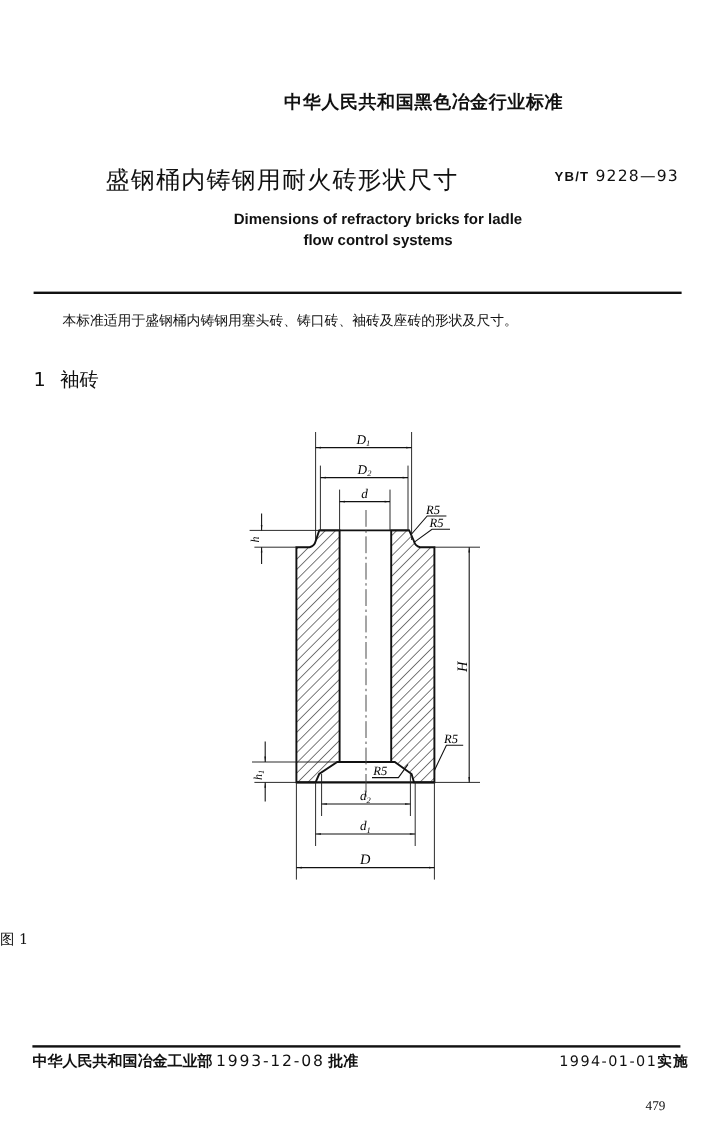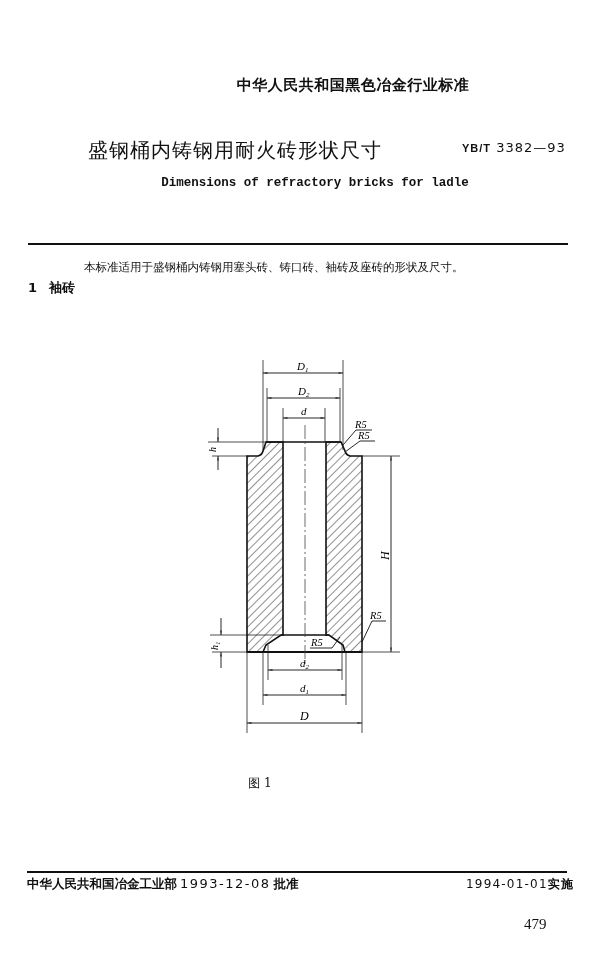--- a/index.html
+++ b/index.html
@@ -5,45 +5,46 @@
   html, body { margin: 0; padding: 0; }
   body {
     width: 600px; height: 957px; background: #ffffff; position: relative; overflow: hidden;
     font-family: "DejaVu Serif", serif; color: #111;
   }
   .abs { position: absolute; }
   .std-org { left: 0; width: 600px; top: 76px; text-align: center; font-family: "DejaVu Sans", sans-serif; font-weight: bold; font-size: 15px; letter-spacing: 0.5px; padding-left: 10px; box-sizing: border-box; margin-left: 48px;}
   .title-cn { left: 88px; top: 137px; width: 340px; font-family: "DejaVu Sans", sans-serif; font-size: 20px; letter-spacing: 1px; }
   .std-code { left: 462px; top: 140px; font-size: 13px; font-family: "DejaVu Sans", sans-serif; letter-spacing: 1px; }
   .std-code .yb { font-family: Liberation Sans, sans-serif; font-weight: bold; font-size: 11px; }
-  .title-en { left: 0; width: 600px; top: 175px; text-align: center; font-family: Liberation Mono, monospace; font-weight: bold; font-size: 12.5px; line-height: 17px; padding-left: 30px; box-sizing: border-box; }
+  .title-en { left: 0; width: 600px; top: 175px; text-align: center; font-family: Liberation Sans, sans-serif; font-weight: bold; font-size: 12.5px; line-height: 17px; padding-left: 30px; box-sizing: border-box; }
   .rule { height: 0; border-top: 2px solid #111; }
-  .scope { left: 52px; top: 260px; font-family: "DejaVu Sans", sans-serif; font-size: 11.5px; margin-left: 32px; }
-  .section { left: 28px; top: 279px; font-family: "DejaVu Sans", sans-serif; font-weight: bold; font-size: 13px; }
+  .scope { left: 52px; top: 260px; font-family: "DejaVu Sans", sans-serif; font-size: 11.5px; }
+  .section { left: 28px; top: 307px; font-family: "DejaVu Sans", sans-serif; font-weight: normal; font-size: 16px; }
   .section .num { margin-right: 12px; }
-  .fig-caption { left: 0; width: 520px; top: 775px; text-align: center; font-family: "DejaVu Serif", serif; font-size: 12px; }
+  .fig-caption { left: 0; width: 520px; top: 775px; font-family: "DejaVu Serif", serif; font-size: 12px; }
   .footer-left { left: 27px; top: 876px; font-family: "DejaVu Sans", sans-serif; font-weight: bold; font-size: 12.5px; text-align: right; }
   .footer-left .date { font-weight: normal; letter-spacing: 1.5px; margin: 0 3px; font-size: 13px; }
   .footer-right { left: 466px; top: 876px; font-family: "DejaVu Sans", sans-serif; font-size: 12px; letter-spacing: 1.2px; }
-  .page-num { left: 524px; top: 916px; font-family: "Liberation Serif", serif; font-size: 15px; }
+  .page-num { left: 538px; top: 916px; font-family: "Liberation Serif", serif; font-size: 11px; }
   svg text { font-family: "Liberation Serif", serif; font-style: italic; }
 </style>
 </head>
 <body>
 
 <div class="abs std-org">中华人民共和国黑色冶金行业标准</div>
 
 <div class="abs title-cn">盛钢桶内铸钢用耐火砖形状尺寸</div>
 <div class="abs std-code">
   <span class="yb">YB/T</span>
-  <span>3382—93</span>
+  <span>9228—93</span>
 </div>
 
 <div class="abs title-en">
   <div>Dimensions of refractory bricks for ladle</div>
+  <div>flow control systems</div>
 </div>
 
 <div class="abs rule" style="left:28px; top:243px; width:540px;"></div>
 
 <div class="abs scope">本标准适用于盛钢桶内铸钢用塞头砖、铸口砖、袖砖及座砖的形状及尺寸。</div>
 
 <div class="abs section">
   <span class="num">1</span><span>袖砖</span>
 </div>
 

